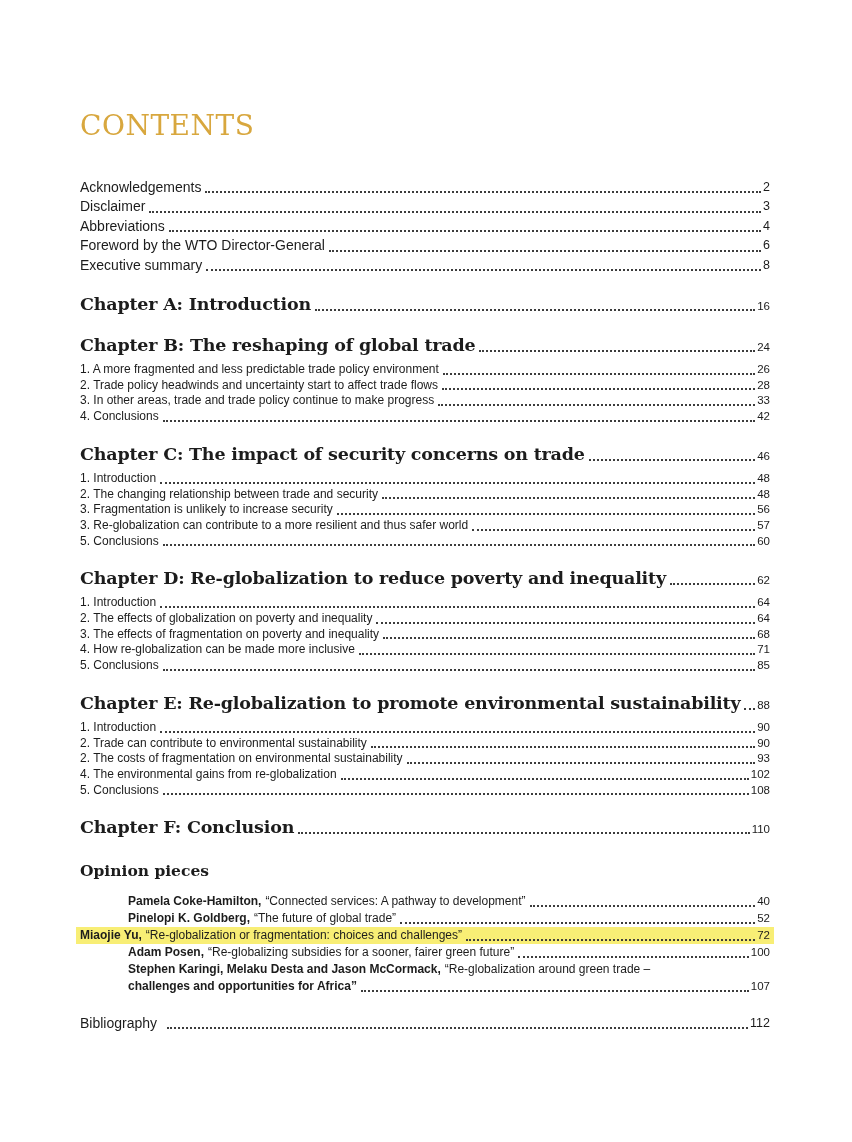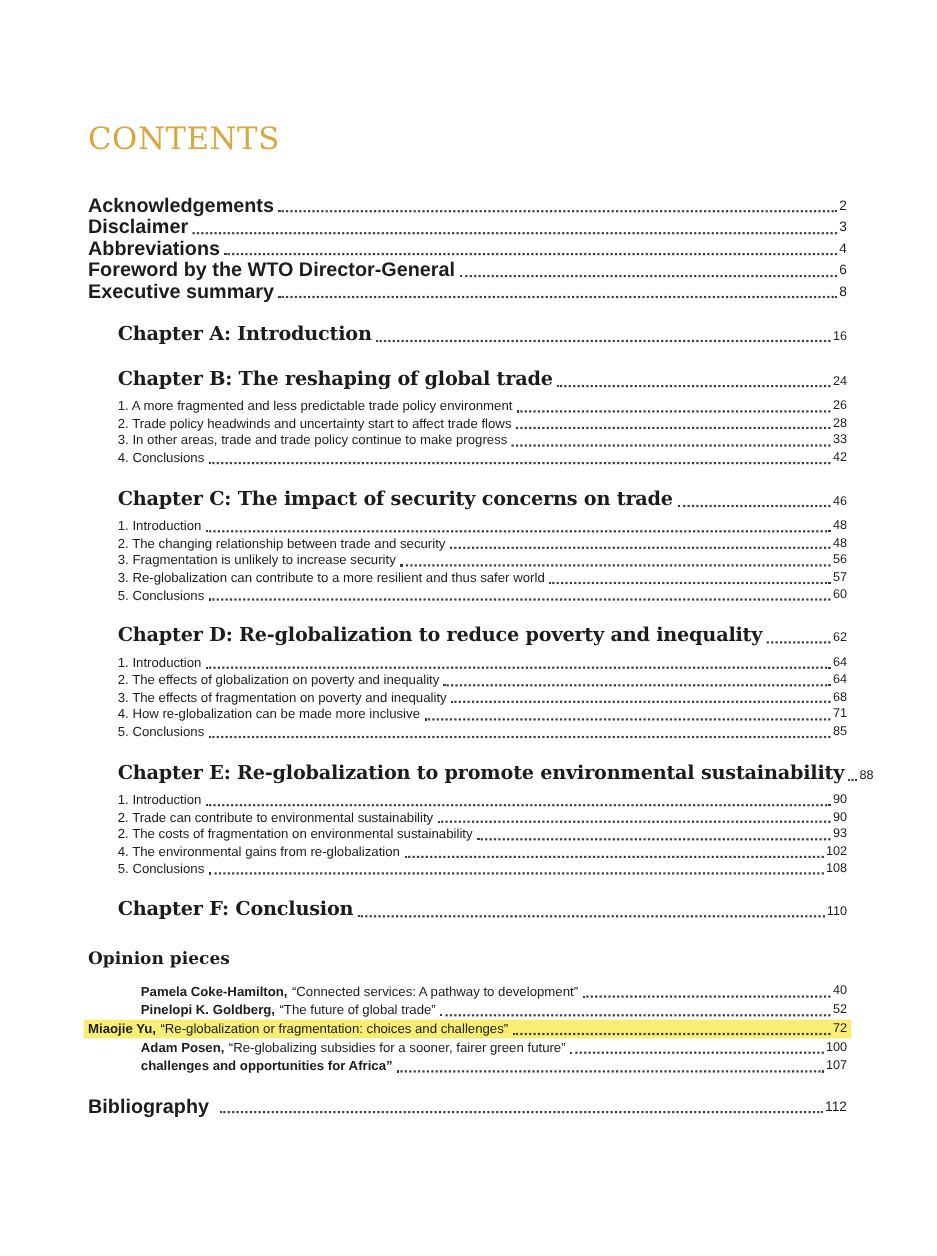--- a/index.html
+++ b/index.html
@@ -42,28 +42,28 @@
     margin: 0 2px 3px 4px;
   }
   .pagenum {
     font-size: 12px;
     font-weight: 400;
     white-space: nowrap;
   }
   
   .fm-row { line-height: 19.4px; }
   .fm-label {
-    font-size: 18px;
-    font-weight: 700;
+    font-size: 14px;
+    font-weight: 400;
     white-space: nowrap;
   }
   .fm-row .pagenum { font-size: 12.5px; line-height: 19.4px; }
   .fm-row .leader { margin-bottom: 4px; }
   
-  .chapter { margin-top: 17px; margin-left: 27px; }
+  .chapter { margin-top: 17px; }
   .front-matter { margin-bottom: 5px; }
   .ch-row { line-height: 24px; }
   .ch-title {
     font-family: "DejaVu Serif", serif;
     font-weight: 700;
     font-size: 17.5px;
     white-space: nowrap;
     letter-spacing: -0.2px;
   }
   .ch-row .pagenum { font-size: 11.5px; line-height: 20px; }
@@ -321,20 +321,24 @@
         <span class="leader"></span>
         <span class="pagenum">72</span>
       </div>
       <div class="row op-row">
         <span class="op-author">Adam Posen,</span>
         <span class="op-title">“Re-globalizing subsidies for a sooner, fairer green future”</span>
         <span class="leader"></span>
         <span class="pagenum">100</span>
       </div>
       <div class="row op-row">
+        <span class="op-author">Stephen Karingi, Melaku Desta and Jason McCormack,</span>
+        <span class="op-title">“Re-globalization around green trade –</span>
+      </div>
+      <div class="row op-row">
         <span class="op-title-cont">challenges and opportunities for Africa”</span>
         <span class="leader"></span>
         <span class="pagenum">107</span>
       </div>
     </div>
 
     <div class="row fm-row bib-row">
       <span class="fm-label">Bibliography</span>
       <span class="leader"></span>
       <span class="pagenum">112</span>

